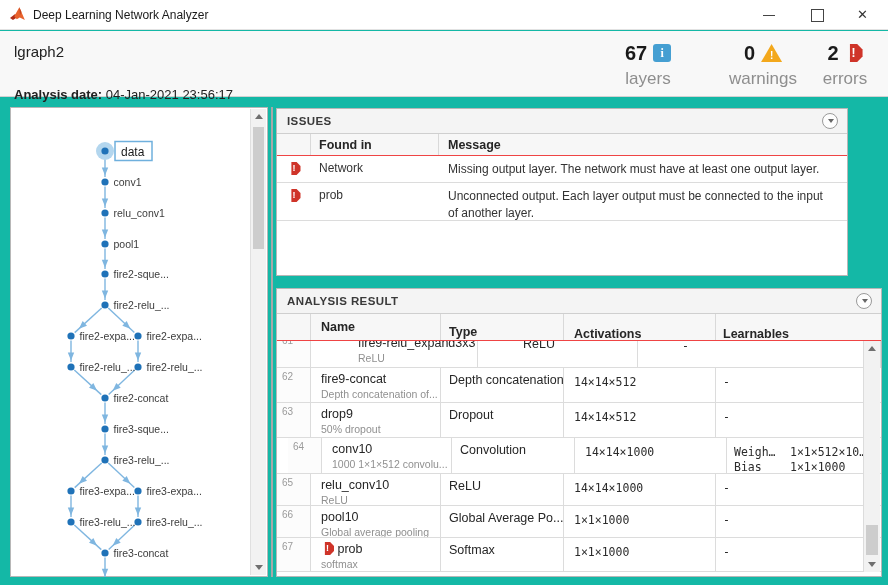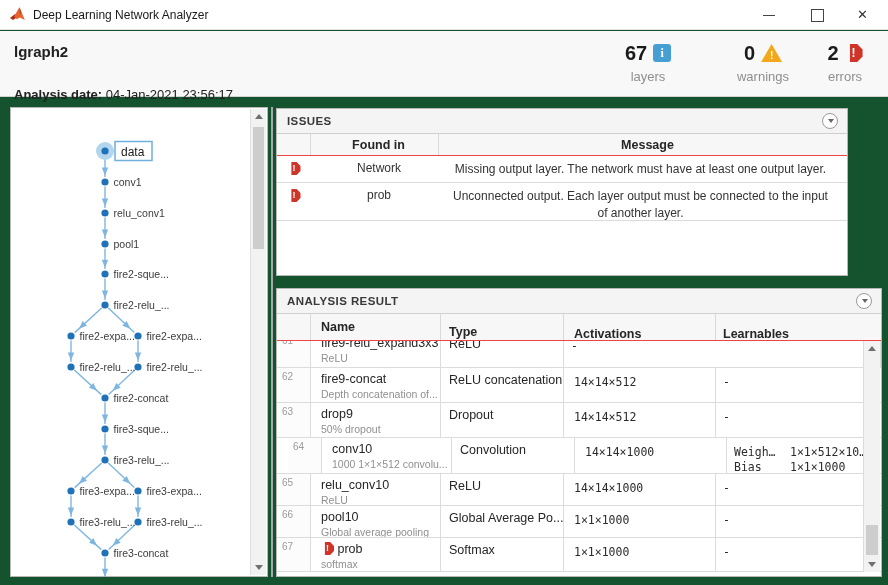--- a/index.html
+++ b/index.html
@@ -1,52 +1,52 @@
 <!DOCTYPE html>
 <html><head>
 <meta charset="utf-8">
 <style>
   * { margin:0; padding:0; box-sizing:border-box; }
   html,body { background:#cfcfcf; }
   body { font-family:"Liberation Sans", sans-serif; }
-  .window { position:relative; width:888px; height:585px; background:#14532d; outline:1px solid #b5b5b5; overflow:hidden; }
+  .window { position:relative; width:888px; height:585px; background:#14b8a6; outline:1px solid #b5b5b5; overflow:hidden; }
 
   
   .titlebar { position:absolute; left:0; top:0; width:888px; height:30px; background:#ffffff; border-bottom:1px solid #e2e2e2; }
   .tb-logo { position:absolute; left:10px; top:6px; width:17px; height:17px; }
   .tb-title { position:absolute; left:33px; top:0; line-height:30px; font-size:12px; color:#1a1a1a; }
   .tb-btn { position:absolute; top:0; width:24px; height:30px; cursor:default; }
   .tb-min { left:757px; } .tb-max { left:805px; } .tb-close { left:852px; }
   .tb-min::after { content:""; position:absolute; left:6px; top:15px; width:12px; border-top:1.5px solid #444; }
   .tb-max::after { content:""; position:absolute; left:6px; top:9px; width:11px; height:11px; border:1.4px solid #444; }
   .tb-close::after { content:"✕"; position:absolute; left:5px; top:7px; font-size:13px; color:#333; }
 
   
   .appheader { position:absolute; left:0; top:31px; width:888px; height:66px; background:#f8f8f8; border-bottom:1px solid #d2d2d2; }
-  .net-name { position:absolute; left:14px; top:12px; font-size:15px; font-weight:bold; color:#212121; }
+  .net-name { position:absolute; left:14px; top:12px; font-size:15px; font-weight:normal; color:#212121; }
   .an-date { position:absolute; left:14px; top:40px; font-size:13px; color:#212121;margin-top:16px; }
   .an-date b { font-weight:bold; }
   .stat { position:absolute; top:9px; width:86px; text-align:center; }
   .stat-layers { left:605px; } .stat-warnings { left:720px; } .stat-errors { left:802px; }
   .stat-top { display:flex; align-items:center; justify-content:center; gap:6px; height:26px; }
   .stat-val { font-size:20px; font-weight:bold; color:#1a1a1a; }
-  .stat-label { font-size:13px; color:#8e8e8e; margin-top:3px; }
+  .stat-label { font-size:17px; color:#8e8e8e; margin-top:3px; }
   .ic-info { width:18px; height:18px; background:#459fd2; border-radius:3px; color:#fff; font-size:12px; font-weight:bold; line-height:18px; text-align:center; font-family:"Liberation Serif", serif; }
   .ic-warn { position:relative; width:21px; height:18px; background:#f3a81c; clip-path:polygon(50% 0,100% 100%,0 100%); }
   .ic-warn::after { content:"!"; position:absolute; left:0; right:0; bottom:1px; text-align:center; color:#fff; font-size:10px; font-weight:bold; }
   .ic-err { position:relative; width:18px; height:18px; background:#cf3429; clip-path:polygon(30% 0,70% 0,100% 30%,100% 70%,70% 100%,30% 100%); }
   .ic-err::after { content:"!"; position:absolute; left:0; right:0; top:2px; text-align:center; color:#fff; font-size:12px; font-weight:bold; }
   .ic-err-sm { display:inline-block; position:relative; width:13px; height:13px; background:#cf3429; clip-path:polygon(30% 0,70% 0,100% 30%,100% 70%,70% 100%,30% 100%); vertical-align:-2px; }
   .ic-err-sm::after { content:"!"; position:absolute; left:0; right:0; top:0.5px; text-align:center; color:#fff; font-size:9px; font-weight:bold; }
 
   
   .panel { position:absolute; background:#fff; border:1px solid #b7b7b7; }
   .graph-panel { left:10px; top:107px; width:258px; height:470px; }
   .vsplit { position:absolute; left:271px; top:107px; width:2px; height:470px; background:#a8a8a8; }
-  .issues-panel { left:276px; top:108px; width:572px; height:168px;text-align:center; }
+  .issues-panel { left:276px; top:108px; width:572px; height:168px; }
   .analysis-panel { left:276px; top:288px; width:606px; height:289px; }
 
   .panel-hd { position:relative; height:25px; background:#f4f4f4; border-bottom:1px solid #cfcfcf; }
   .panel-hd-title { position:absolute; left:10px; top:0; line-height:25px; font-size:11.5px; font-weight:bold; letter-spacing:.4px; color:#3a3a3a; }
   .collapse-btn { position:absolute; right:9px; top:4px; width:16px; height:16px; border:1px solid #9a9a9a; border-radius:50%; background:#fdfdfd; }
   .collapse-btn::after { content:""; position:absolute; left:4.5px; top:5px; width:0; height:0; border-left:3.5px solid transparent; border-right:3.5px solid transparent; border-top:4.5px solid #666; }
 
   
   .thead { display:flex; background:#f7f7f7; border-bottom:1px solid #ef4444; font-size:12.5px; font-weight:bold; color:#262626; }
   .thead > div { border-right:1px solid #d9d9d9; }
@@ -60,21 +60,21 @@
   .irow .i-col-found { padding-top:5px; }
   .irow .i-col-msg { padding-top:5px; line-height:16.5px; padding-right:14px; }
   .irow1 { height:27px; } .irow2 { height:38px; }
 
   
   .a-head { height:27px; line-height:27px; }
   .a-col-num { width:34px; } .a-col-name { width:130px; padding-left:10px; } .a-col-type { width:123px; padding-left:8px; }
   .a-col-act { width:152px; padding-left:10px; } .a-col-learn { flex:1; padding-left:7px; }
   .abody { position:relative; }
   .arow { display:flex; border-bottom:1px solid #dcdcdc; overflow:hidden; }
-  .arow > div { border-right:1px solid #dcdcdc; }
+  .arow > div { border-right:1px solid #dcdcdc;gap:37px; }
   .arow .a-col-num { font-size:10px; color:#9a9a9a; padding-top:3px; padding-left:5px; background:#fcfcfc; }
   .a-name { font-size:12.5px; color:#262626; padding-top:4px; }
   .a-sub { font-size:10.5px; color:#909090; margin-top:2px; white-space:nowrap; overflow:hidden; }
   .a-col-type { font-size:12.5px; color:#262626; padding-top:5px; white-space:nowrap; overflow:hidden; }
   .mono { font-family:"DejaVu Sans Mono", monospace; font-size:11.5px; color:#2b2b2b; }
   .a-col-act { padding-top:7px; }
   .a-col-learn { padding-top:7px; }
   .learn-line { display:flex; line-height:14.5px; }
   .learn-line .lk { width:56px; }
   .h27{height:27px;} .h35{height:35px;} .h36{height:36px;padding-left:11px;} .h32{height:32px;} .h34{height:34px;}
@@ -283,21 +283,21 @@
           <div class="a-col-learn mono" style="border-right:none;">-</div>
         </div>
       </div>
 
       <div class="arow h35">
         <div class="a-col-num">62</div>
         <div class="a-col-name">
           <div class="a-name">fire9-concat</div>
           <div class="a-sub">Depth concatenation of...</div>
         </div>
-        <div class="a-col-type">ReLU concatenation</div>
+        <div class="a-col-type">Depth concatenation</div>
         <div class="a-col-act mono">14×14×512</div>
         <div class="a-col-learn mono" style="border-right:none;">-</div>
       </div>
 
       <div class="arow h35">
         <div class="a-col-num">63</div>
         <div class="a-col-name">
           <div class="a-name">drop9</div>
           <div class="a-sub">50% dropout</div>
         </div>

